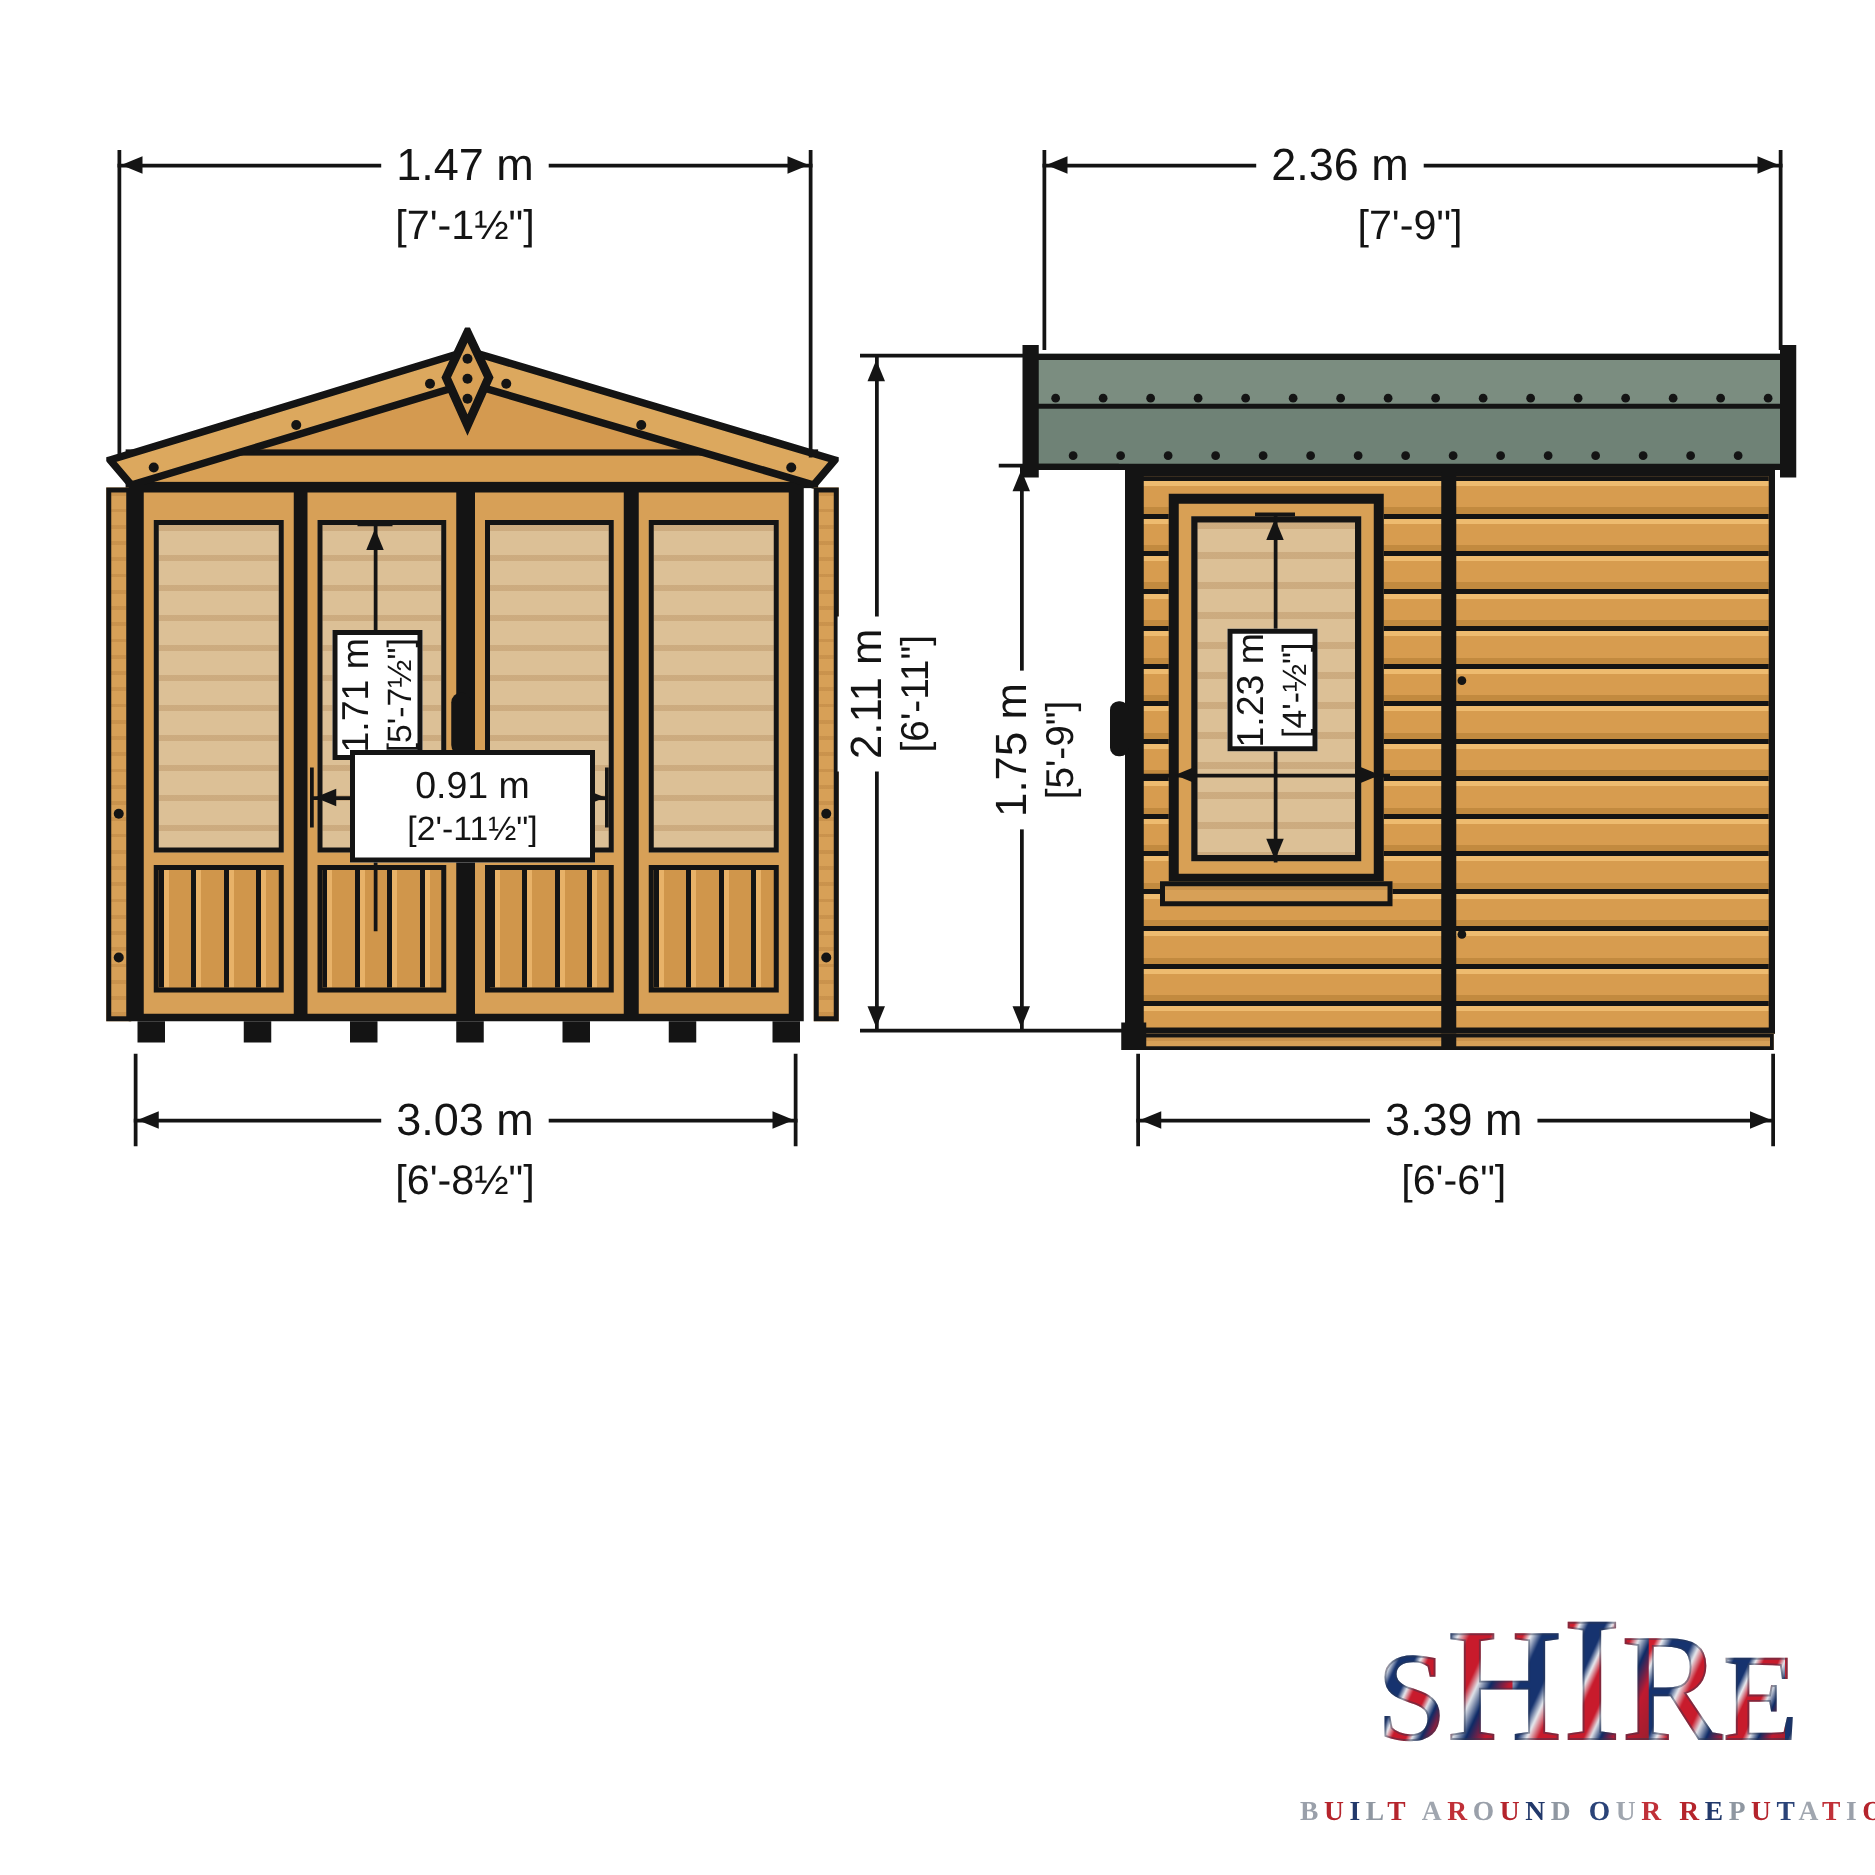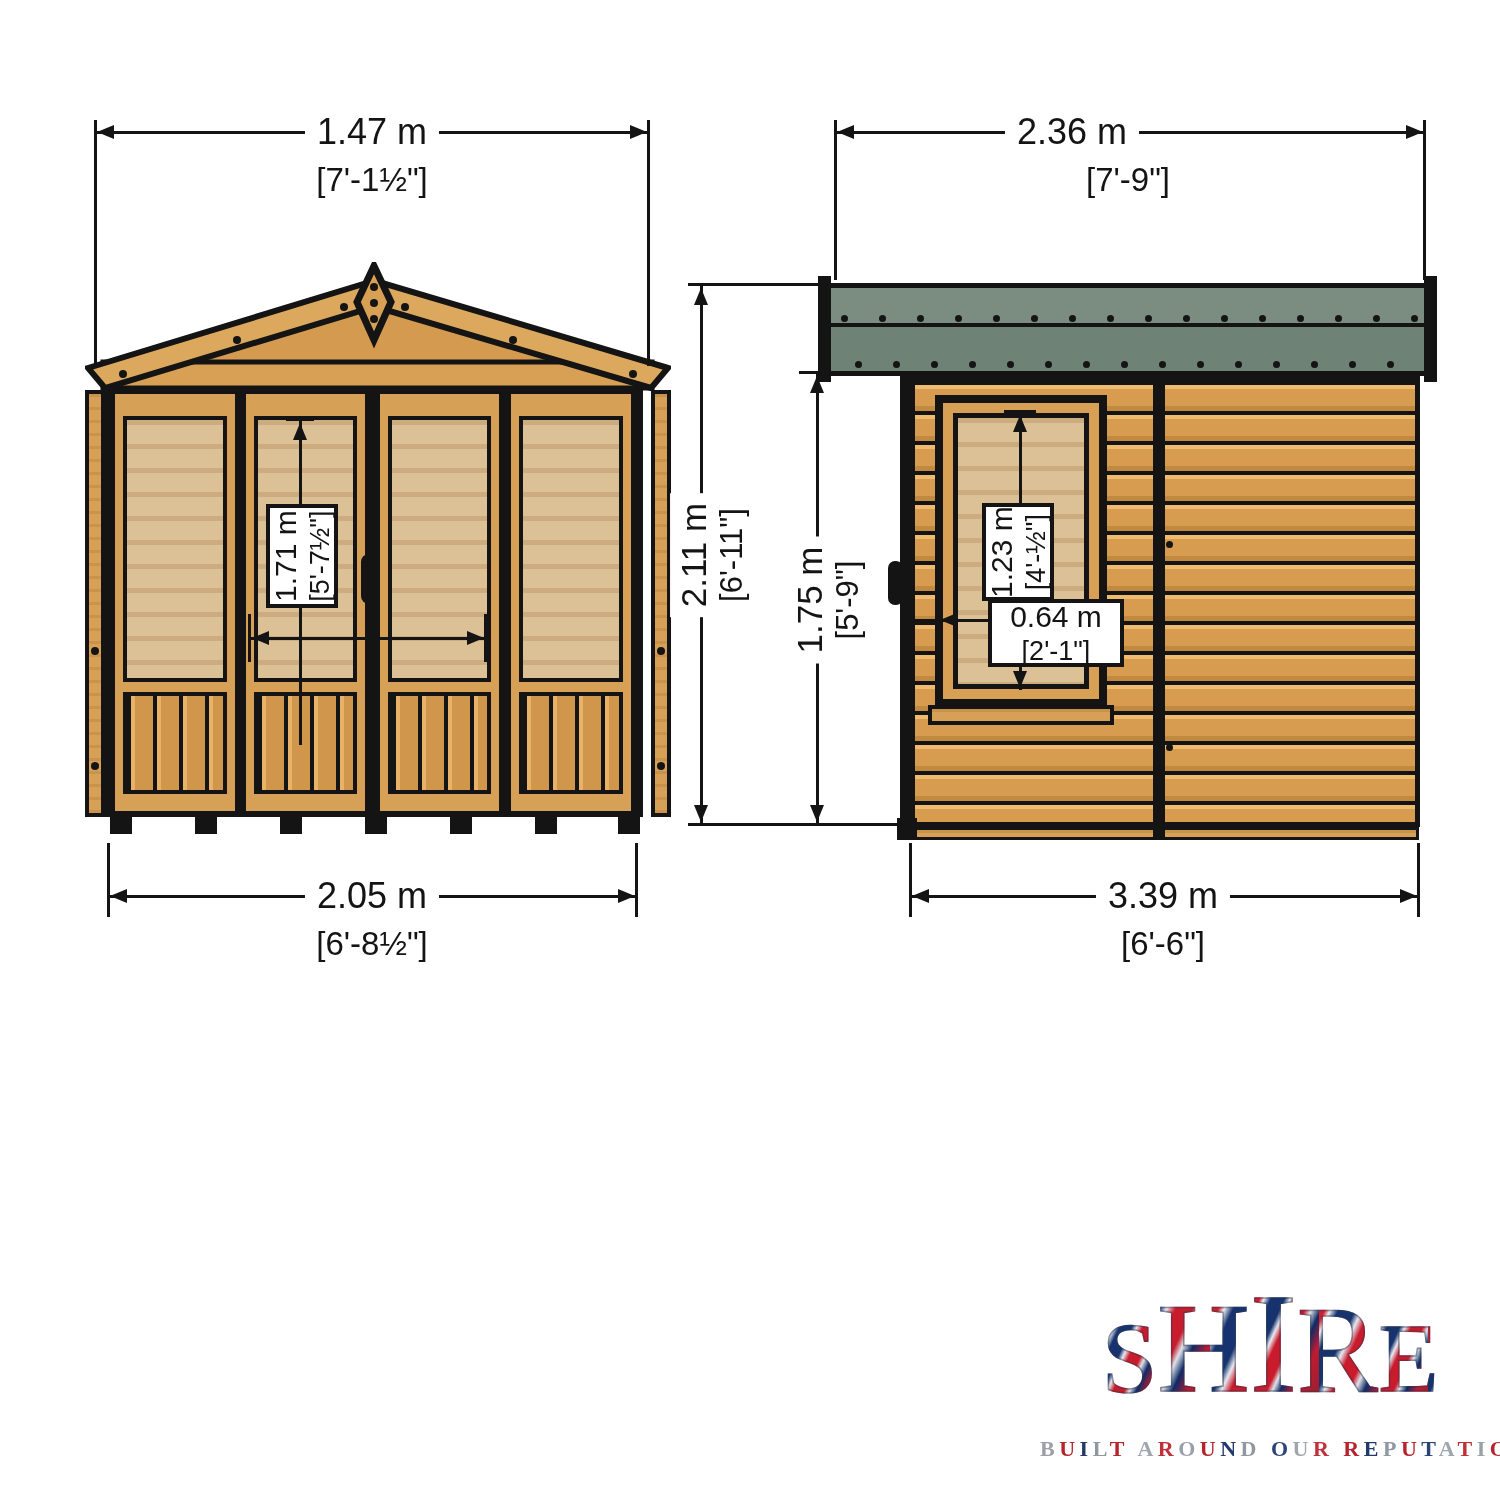--- a/index.html
+++ b/index.html
@@ -194,21 +194,21 @@
   <div class="dim-rot" style="left:828px;top:600px;">
     <div class="m">1.75 m</div>
     <div class="i">[5'-9"]</div>
   </div>
 
   <div class="vline" style="left:107px;top:843px;width:3px;height:74px;"></div>
   <div class="vline" style="left:635px;top:843px;width:3px;height:74px;"></div>
   <div class="hline" style="left:107px;top:895px;width:531px;height:3px;"></div>
   <div class="arr arr-l" style="left:110px;top:889px;"></div>
   <div class="arr arr-r" style="left:618px;top:889px;"></div>
-  <div class="dim-metric" style="left:372px;top:896px;">2.05 m</div>
+  <div class="dim-metric" style="left:372px;top:896px;">3.03 m</div>
   <div class="dim-imperial" style="left:372px;top:944px;">[6'-8½"]</div>
 
   <div class="vline" style="left:909px;top:843px;width:3px;height:74px;"></div>
   <div class="vline" style="left:1417px;top:843px;width:3px;height:74px;"></div>
   <div class="hline" style="left:909px;top:895px;width:511px;height:3px;"></div>
   <div class="arr arr-l" style="left:912px;top:889px;"></div>
   <div class="arr arr-r" style="left:1400px;top:889px;"></div>
   <div class="dim-metric" style="left:1163px;top:896px;">3.39 m</div>
   <div class="dim-imperial" style="left:1163px;top:944px;">[6'-6"]</div>
 
@@ -218,41 +218,41 @@
   <div class="vline" style="left:248px;top:614px;width:3px;height:48px;"></div>
   <div class="vline" style="left:484px;top:614px;width:3px;height:48px;"></div>
   <div class="hline" style="left:250px;top:637px;width:236px;height:3px;"></div>
   <div class="arr arr-l" style="left:252px;top:631px;"></div>
   <div class="arr arr-r" style="left:467px;top:631px;"></div>
   <div class="dim-box" style="left:266px;top:504px;width:72px;height:104px;">
     <div class="rot">
         <div class="m">1.71 m</div>
         <div class="i">[5'-7½"]</div>
       </div>
+  </div>
+  <div class="dim-box" style="left:280px;top:600px;width:196px;height:90px;flex-direction:column;">
+    <div class="m">0.91 m</div>
+    <div class="i">[2'-11½"]</div>
   </div>
 
   <div class="hline" style="left:1004px;top:410px;width:32px;height:3px;"></div>
   <div class="vline" style="left:1019px;top:412px;width:3px;height:278px;"></div>
   <div class="arr arr-u" style="left:1013px;top:415px;"></div>
   <div class="arr arr-d" style="left:1013px;top:671px;"></div>
   <div class="hline" style="left:900px;top:619px;width:212px;height:3px;"></div>
   <div class="vline" style="left:937px;top:599px;width:3px;height:44px;"></div>
   <div class="vline" style="left:1103px;top:599px;width:3px;height:44px;"></div>
   <div class="arr arr-l" style="left:940px;top:613px;"></div>
   <div class="arr arr-r" style="left:1087px;top:613px;"></div>
   <div class="dim-box" style="left:982px;top:503px;width:72px;height:98px;">
     <div class="rot">
         <div class="m">1.23 m</div>
         <div class="i">[4'-½"]</div>
       </div>
   </div>
-  <div class="dim-box" style="left:988px;top:599px;width:136px;height:68px;flex-direction:column;">
-    <div class="m">0.64 m</div>
-    <div class="i">[2'-1"]</div>
-  </div>
 
 
   <div class="logo">
     <span class="shire-wordmark"><span class="shire-letter">S</span><span class="shire-letter">H</span><span class="shire-letter">I</span><span class="shire-letter">R</span><span class="shire-letter">E</span></span>
     <span class="logo-tagline"><span style="color: rgb(154, 160, 170);">B</span><span style="color: rgb(181, 36, 44);">U</span><span style="color: rgb(34, 57, 107);">I</span><span style="color: rgb(143, 151, 161);">L</span><span style="color: rgb(181, 36, 44);">T</span><span style="color: rgb(42, 67, 120);"> </span><span style="color: rgb(160, 166, 175);">A</span><span style="color: rgb(192, 48, 56);">R</span><span style="color: rgb(154, 160, 170);">O</span><span style="color: rgb(181, 36, 44);">U</span><span style="color: rgb(34, 57, 107);">N</span><span style="color: rgb(143, 151, 161);">D</span><span style="color: rgb(181, 36, 44);"> </span><span style="color: rgb(42, 67, 120);">O</span><span style="color: rgb(160, 166, 175);">U</span><span style="color: rgb(192, 48, 56);">R</span><span style="color: rgb(154, 160, 170);"> </span><span style="color: rgb(181, 36, 44);">R</span><span style="color: rgb(34, 57, 107);">E</span><span style="color: rgb(143, 151, 161);">P</span><span style="color: rgb(181, 36, 44);">U</span><span style="color: rgb(42, 67, 120);">T</span><span style="color: rgb(160, 166, 175);">A</span><span style="color: rgb(192, 48, 56);">T</span><span style="color: rgb(154, 160, 170);">I</span><span style="color: rgb(181, 36, 44);">O</span></span>
   </div>
 <div class="foot" style="left: 110px; top: 817px;"></div>
     <div class="foot" style="left: 195px; top: 817px;"></div>
     <div class="foot" style="left: 280px; top: 817px;"></div>
     <div class="foot" style="left: 365px; top: 817px;"></div>

